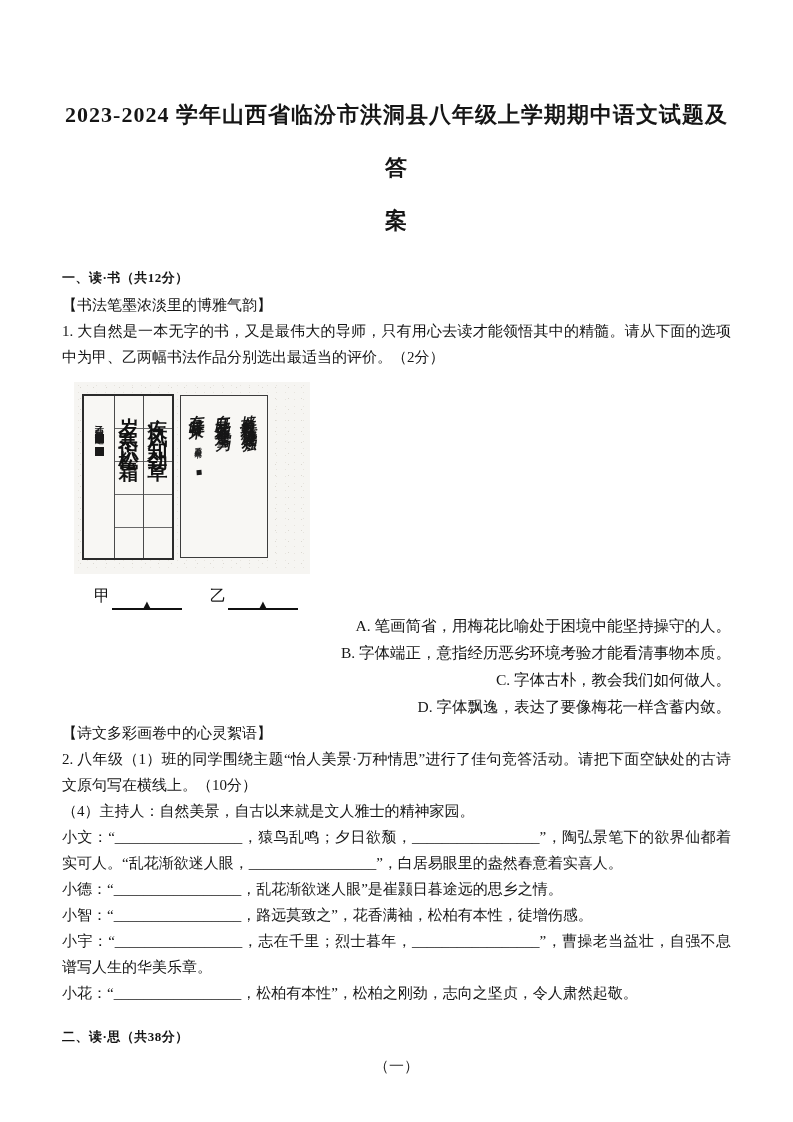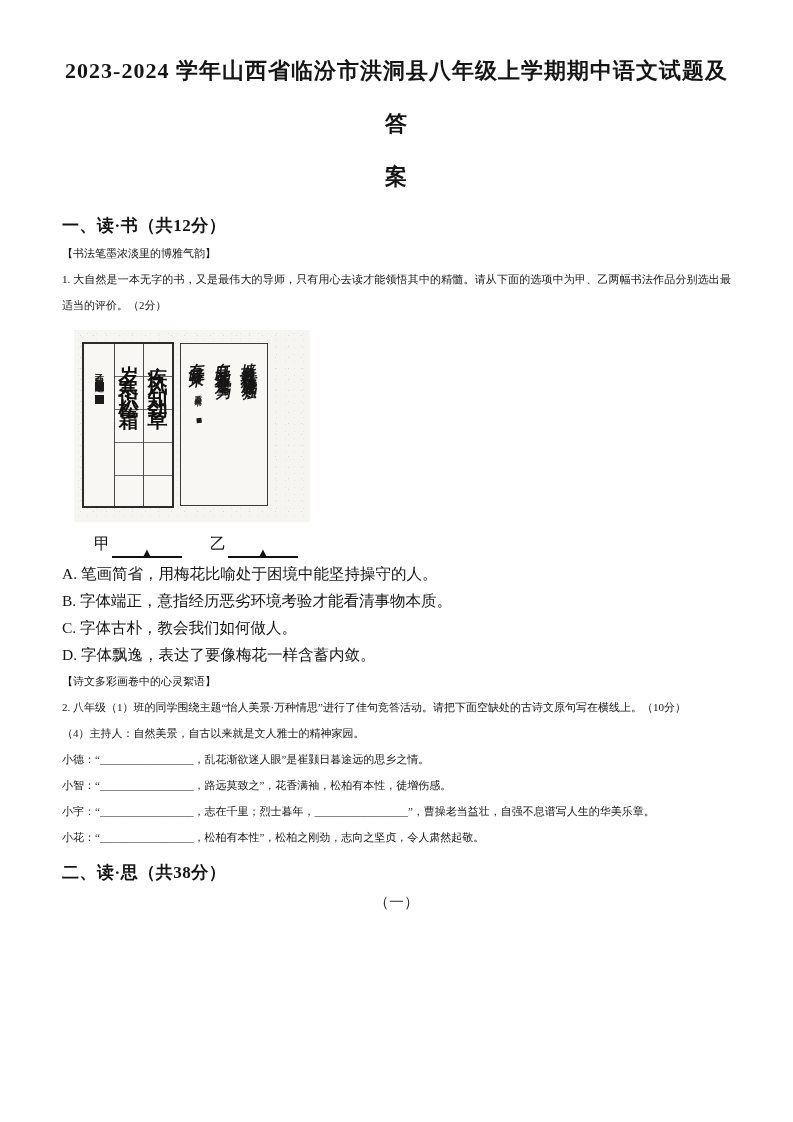--- a/index.html
+++ b/index.html
@@ -5,45 +5,45 @@
   * { box-sizing: border-box; }
   html,body { margin:0; padding:0; background:#ffffff; }
   .page {
     position: relative;
     width: 793px;
     height: 1122px;
     margin: 0 auto;
     background: #ffffff;
     font-family: "Liberation Serif", "DejaVu Serif", serif;
     color: #151515;
-    padding: 44px 62px 0 62px;
+    padding: 88px 62px 0 62px;
     overflow: hidden;
   }
   .doc-title {
     text-align: center;
     font-weight: bold;
     font-size: 22px;
     line-height: 53px;
     letter-spacing: 1px;
     margin: 0;
   }
   .sec-heading {
-    font-size: 17px;
+    font-size: 13px;
     font-weight: bold;
     line-height: 29px;
-    margin: 8px 0 0 0;
+    margin: 16px 0 0 0;
     letter-spacing: 0.5px;
   }
   p.body-line {
-    font-size: 11px;
+    font-size: 15px;
     line-height: 26px;
     margin: 0;
     text-align: justify;
   }
-  p.option-line { font-size: 15.5px; line-height: 27px; margin: 0; }
+  p.option-line { font-size: 15.5px; line-height: 27px; margin: 0; text-align: right; }
 
   
   .scan {
     position: relative;
     width: 236px;
     height: 192px;
     margin: 12px 0 8px 12px;
     background-color: #f6f5f2;
     background-image:
       radial-gradient(#dcd9d2 0.6px, transparent 0.8px),
@@ -154,20 +154,21 @@
   <p class="option-line">A. 笔画简省，用梅花比喻处于困境中能坚持操守的人。</p>
   <p class="option-line">B. 字体端正，意指经历恶劣环境考验才能看清事物本质。</p>
   <p class="option-line">C. 字体古朴，教会我们如何做人。</p>
   <p class="option-line">D. 字体飘逸，表达了要像梅花一样含蓄内敛。</p>
 
   <p class="body-line">【诗文多彩画卷中的心灵絮语】</p>
 
   <p class="body-line">2. 八年级（1）班的同学围绕主题“怡人美景·万种情思”进行了佳句竞答活动。请把下面空缺处的古诗文原句写在横线上。（10分）</p>
 
   <p class="body-line">（4）主持人：自然美景，自古以来就是文人雅士的精神家园。</p>
+  <p class="body-line">小文：“_________________，猿鸟乱鸣；夕日欲颓，_________________”，陶弘景笔下的欲界仙都着实可人。“乱花渐欲迷人眼，_________________”，白居易眼里的盎然春意着实喜人。</p>
   <p class="body-line">小德：“_________________，乱花渐欲迷人眼”是崔颢日暮途远的思乡之情。</p>
   <p class="body-line">小智：“_________________，路远莫致之”，花香满袖，松柏有本性，徒增伤感。</p>
   <p class="body-line">小宇：“_________________，志在千里；烈士暮年，_________________”，曹操老当益壮，自强不息谱写人生的华美乐章。</p>
   <p class="body-line">小花：“_________________，松柏有本性”，松柏之刚劲，志向之坚贞，令人肃然起敬。</p>
 
   <h2 class="sec-heading">二、读·思（共38分）</h2>
 
   <p class="footer-marker">（一）</p>
 
 </div>

